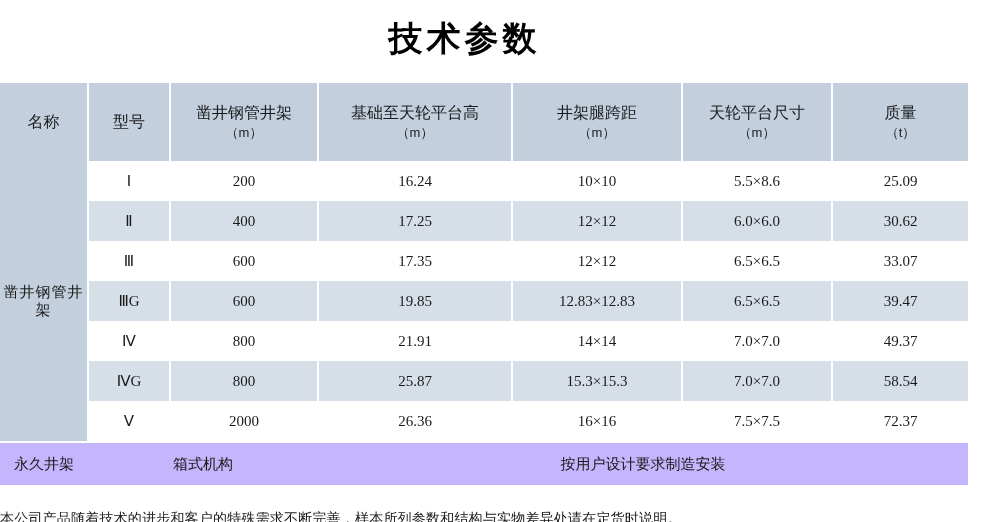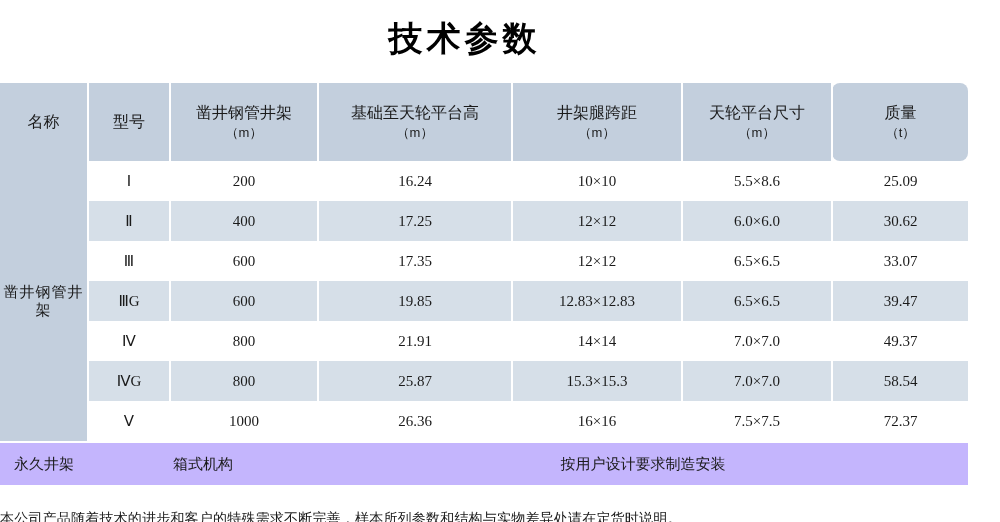--- a/index.html
+++ b/index.html
@@ -49,21 +49,20 @@
   tr.header-row td {
     background: #c3cfdd;
     height: 78px;
     font-size: 16px;
     line-height: 1.35;
     font-family: "Liberation Sans", sans-serif;
     border-right: 2px solid #ffffff;
   }
   tr.header-row td:last-child {
     border-right: none;
-    border-radius: 8px;
   }
   .unit {
     display: block;
     font-size: 13px;
   }
   
   tr.data-row td {
     height: 40px;
     border-right: 2px solid #ffffff;
   }
@@ -223,21 +222,21 @@
         <td class="model">ⅣG</td>
         <td>800</td>
         <td>25.87</td>
         <td>15.3×15.3</td>
         <td>7.0×7.0</td>
         <td>58.54</td>
       </tr>
 
       <tr class="data-row row-light">
         <td class="model">Ⅴ</td>
-        <td>1000</td>
+        <td>2000</td>
         <td>26.36</td>
         <td>16×16</td>
         <td>7.5×7.5</td>
         <td>72.37</td>
       </tr>
 
       <tr class="footer-row">
         <td class="footer-left">永久井架</td>
         <td class="footer-mid" colspan="2">箱式机构</td>
         <td class="footer-right" colspan="4">按用户设计要求制造安装</td>

